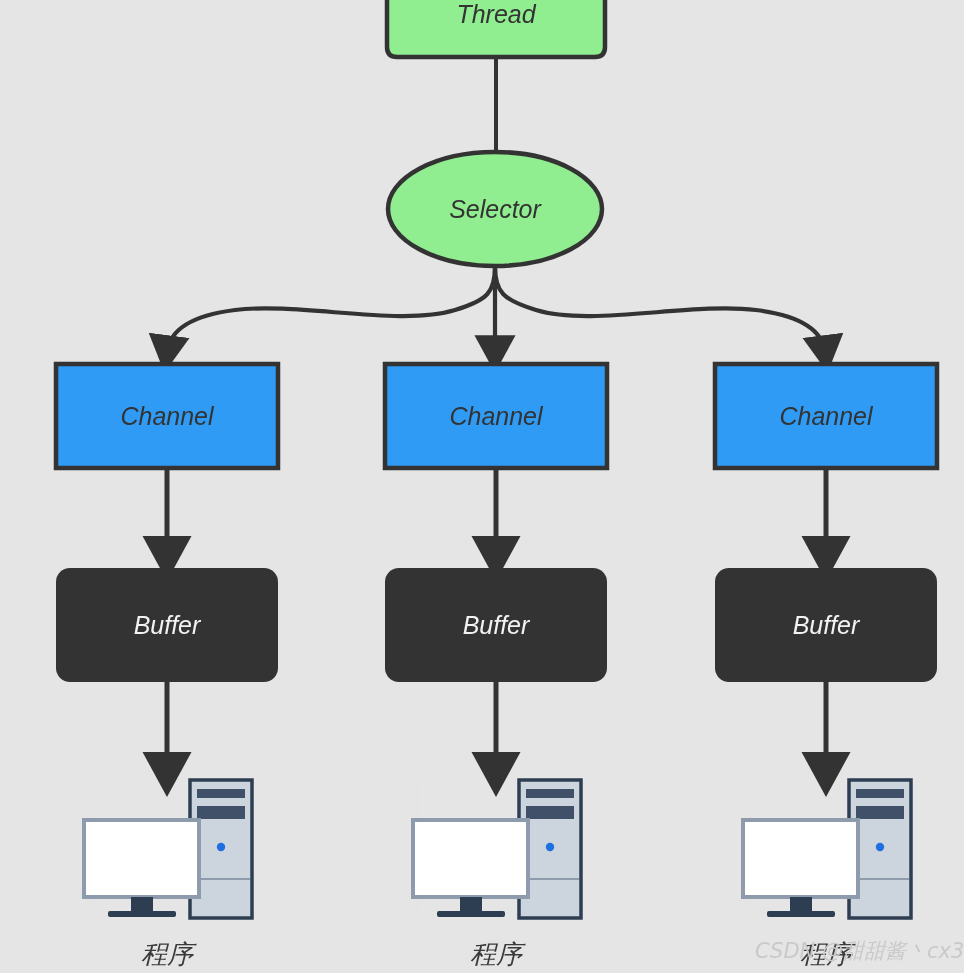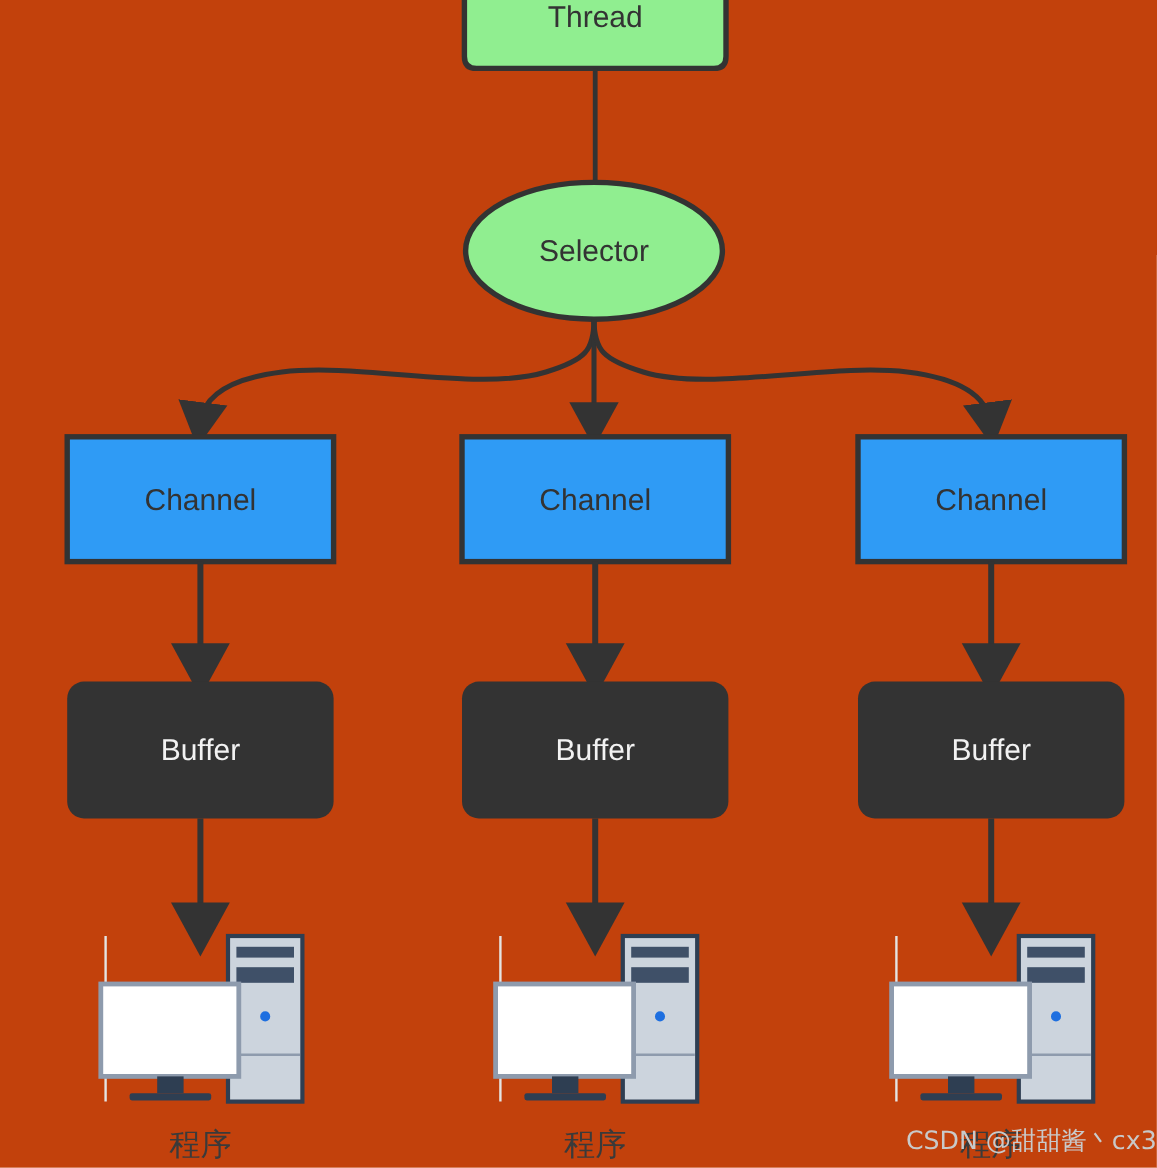--- a/index.html
+++ b/index.html
@@ -13,21 +13,22 @@
     position: relative;
     overflow: hidden;
     font-family: "Liberation Sans", "DejaVu Sans", sans-serif;
   }
   #diagram-root {
     position: absolute;
     left: 0;
     top: 0;
     width: 964px;
     height: 973px;
-    background: #c2410c;
+    background: #e5e5e5;
+    font-style: italic;
   }
   svg.diagram-canvas {
     position: absolute;
     left: 0;
     top: 0;
     width: 964px;
     height: 973px;
     display: block;
   }
   .node-label {

